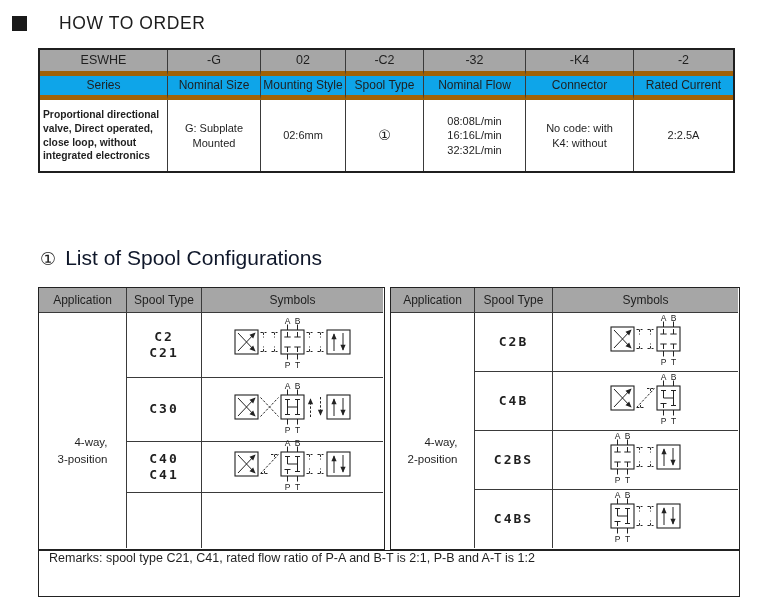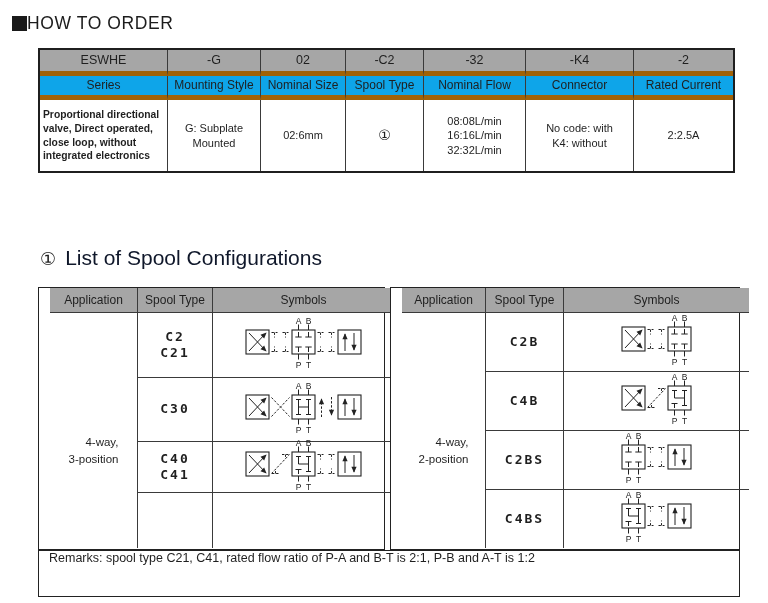--- a/index.html
+++ b/index.html
@@ -1,20 +1,20 @@
 <!DOCTYPE html>
 <html><head>
 <meta charset="utf-8">
 <style>
   html,body{margin:0;padding:0;background:#fff;}
   .page{position:relative;width:768px;height:603px;background:#ffffff;overflow:hidden;
         font-family:"Liberation Sans","DejaVu Sans",sans-serif;color:#1f1f1f;}
 
   
-  .h1row{position:absolute;left:12px;top:13px;display:flex;align-items:center;gap:0;}
+  .h1row{position:absolute;left:12px;top:13px;display:flex;align-items:center;gap:32px;}
   .sq{width:15px;height:15px;background:#1a1a1a;}
   .h1{font-size:17.5px;letter-spacing:0.6px;color:#1c1c1c;}
 
   
   .otab{position:absolute;left:38px;top:48px;width:697px;box-sizing:border-box;
         border:2px solid #1f1f1f;display:grid;
         grid-template-columns:128px 93px 85px 78px 102px 108px 99px;
         grid-template-rows:26px 24px 71px;}
   .tc{border-right:1px solid #3a3a3a;border-bottom:5px solid #a16207;
       display:flex;flex-direction:column;justify-content:center;align-items:center;
@@ -28,21 +28,21 @@
   .circ1{font-size:14px;font-family:"DejaVu Sans",sans-serif;}
 
   
   .h2row{position:absolute;left:40px;top:246px;display:flex;align-items:center;gap:9px;}
   .h2mark{font-size:18px;font-family:"DejaVu Sans",sans-serif;}
   .h2{font-size:21px;color:#0f172a;}
 
   
   .swrap{position:absolute;left:38px;top:287px;width:702px;height:310px;}
   .stab{position:absolute;top:0;height:263px;border:1.5px solid #222;box-sizing:border-box;
-        display:grid;background:#fff;padding-left:11px;}
+        display:grid;background:#fff;}
   .stab.left{left:0;width:347px;grid-template-columns:88px 75px 181px;
              grid-template-rows:25px 65px 64px 51px 55px;}
   .stab.right{left:352px;width:350px;grid-template-columns:84px 78px 185px;
               grid-template-rows:25px 59px 59px 59px 58px;}
   .sc{box-sizing:border-box;display:flex;flex-direction:column;justify-content:center;
       align-items:center;text-align:center;}
   .shead{background:#a6a6a6;font-size:12px;border-bottom:1px solid #3a3a3a;}
   .bR{border-right:1px solid #3a3a3a;}
   .bB{border-bottom:1px solid #3a3a3a;}
   .appcell{grid-row:2 / span 4;font-size:11.5px;line-height:1.45;}
@@ -70,22 +70,22 @@
 
     <div class="tc rcode">ESWHE</div>
     <div class="tc rcode">-G</div>
     <div class="tc rcode">02</div>
     <div class="tc rcode">-C2</div>
     <div class="tc rcode">-32</div>
     <div class="tc rcode">-K4</div>
     <div class="tc rcode lastcol">-2</div>
 
     <div class="tc rlab">Series</div>
+    <div class="tc rlab">Nominal Size</div>
     <div class="tc rlab">Mounting Style</div>
-    <div class="tc rlab">Nominal Size</div>
     <div class="tc rlab">Spool Type</div>
     <div class="tc rlab">Nominal Flow</div>
     <div class="tc rlab">Connector</div>
     <div class="tc rlab lastcol">Rated Current</div>
 
     <div class="tc rval series lastrow">
       <div>Proportional directional</div>
       <div>valve, Direct operated,</div>
       <div>close loop, without</div>
       <div> integrated electronics</div>

